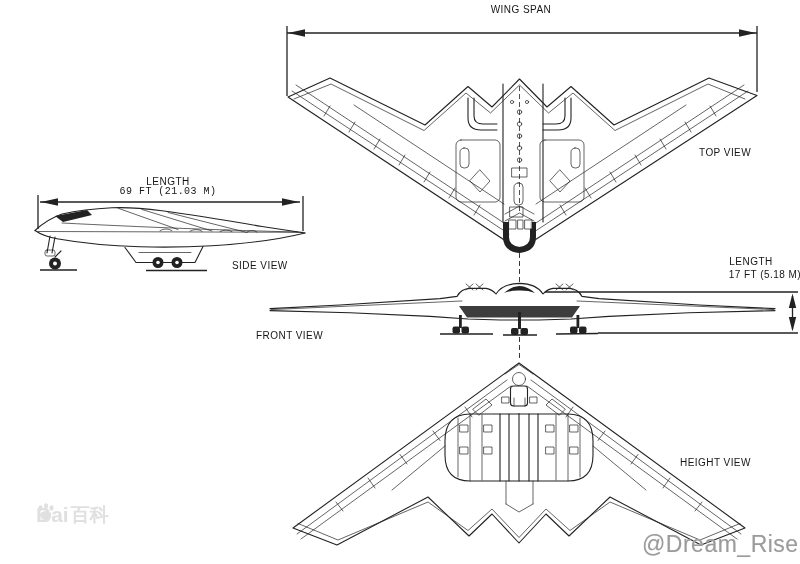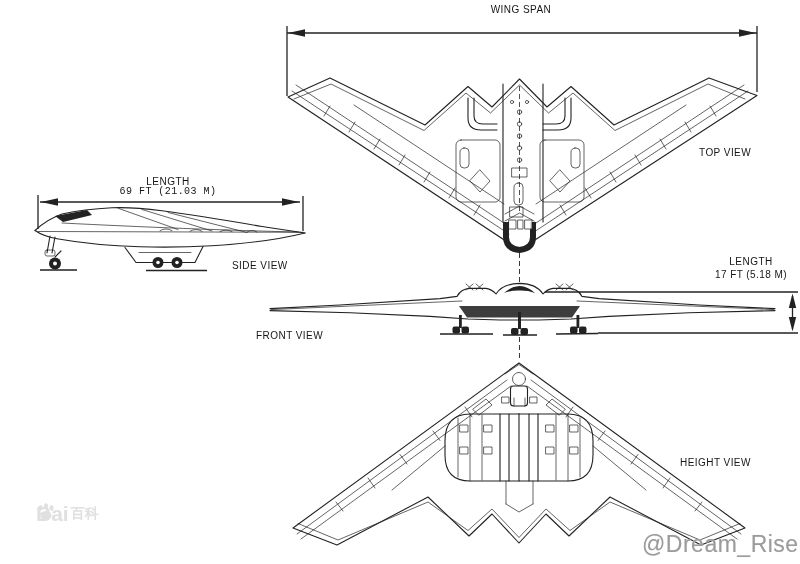--- a/index.html
+++ b/index.html
@@ -10,21 +10,21 @@
          white-space:nowrap;line-height:12px;}
   .center{text-align:center;}
   .s{fill:none;stroke:var(--line,#222);stroke-width:1.1;stroke-linejoin:round;stroke-linecap:round;}
   .thin{stroke-width:.8;opacity:.88;}
   .f{fill:var(--line,#222);stroke:none;}
   .dim{fill:none;stroke:var(--line,#222);stroke-width:1.3;stroke-linecap:butt;}
   .dash{fill:none;stroke:var(--line,#222);stroke-width:.9;stroke-dasharray:5 3;}
   .white{fill:#fff;}
   .wm-baidu{position:absolute;left:36px;top:502px;display:flex;align-items:center;gap:2px;
             color:var(--baidu_gray,#e2e2e2);font-weight:bold;font-size:21px;}
-  .wm-baidu .cn{font-size:14px;font-weight:bold;}
+  .wm-baidu .cn{font-size:19px;font-weight:bold;}
   .wm-credit{position:absolute;left:642px;top:531px;font-size:23px;letter-spacing:.5px;
              color:var(--watermark_gray,#9b9b9b);text-shadow:0 0 1px #d9d9d9;}
 </style>
 </head>
 <body>
 
 <div class="canvas">
 
   <svg width="800" height="564" viewBox="0 0 800 564">
 
@@ -172,21 +172,21 @@
       <path class="s thin" d="M445,446 L392,490 M593,446 L646,490"></path>
     </g>
   </svg>
 
   <div class="label center" style="left:421px;top:4px;width:200px;">WING SPAN</div>
 
   <div class="label center" style="left:98px;top:176px;width:140px;">LENGTH</div>
   <div class="label center" style="left:98px;top:185.5px;width:140px;font-family:Liberation Mono, monospace;">69 FT (21.03 M)</div>
 
   <div class="label center" style="left:701px;top:255.5px;width:100px;">LENGTH</div>
-  <div class="label center" style="left:701px;top:268.5px;width:100px;">17 FT (5.18 M)</div>
+  <div class="label center" style="left:701px;top:268.5px;width:100px;text-align:right;">17 FT (5.18 M)</div>
 
   <div class="label" style="left:699px;top:146.5px;text-align:right;">TOP VIEW</div>
   <div class="label" style="left:232px;top:259.5px;">SIDE VIEW</div>
   <div class="label" style="left:256px;top:329.5px;">FRONT VIEW</div>
   <div class="label" style="left:680px;top:456.5px;">HEIGHT VIEW</div>
 
   <div class="wm-baidu">
     <span>Bai</span>
     <svg width="20" height="20" viewBox="0 0 20 20">
       <ellipse cx="4.5" cy="6" rx="2" ry="2.8" fill="var(--baidu_gray,#e0e0e0)"></ellipse>

